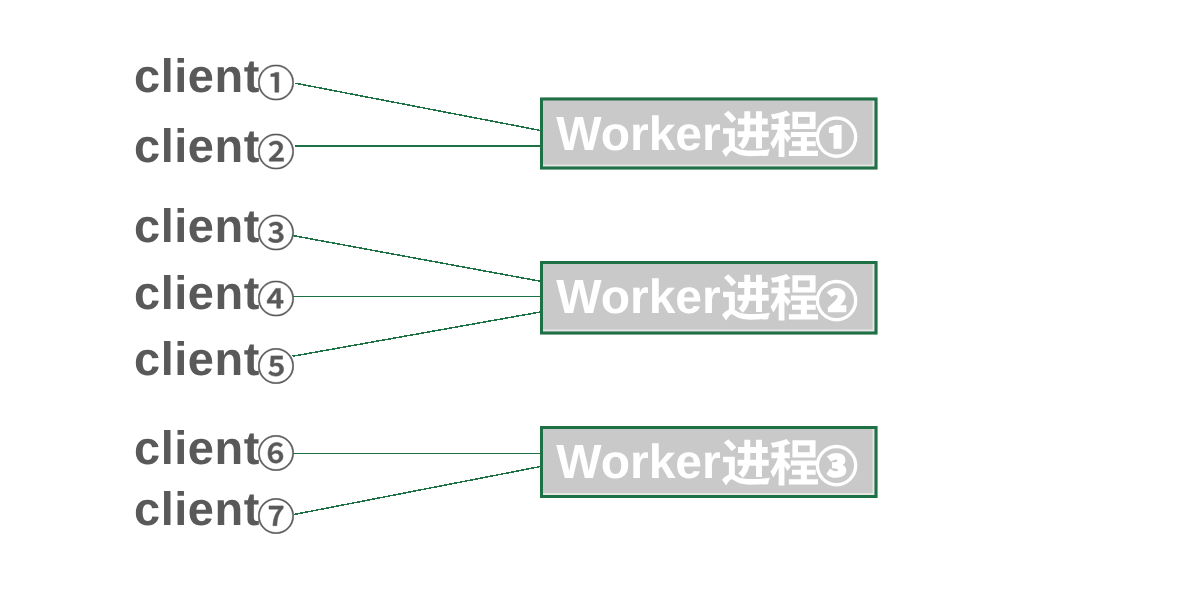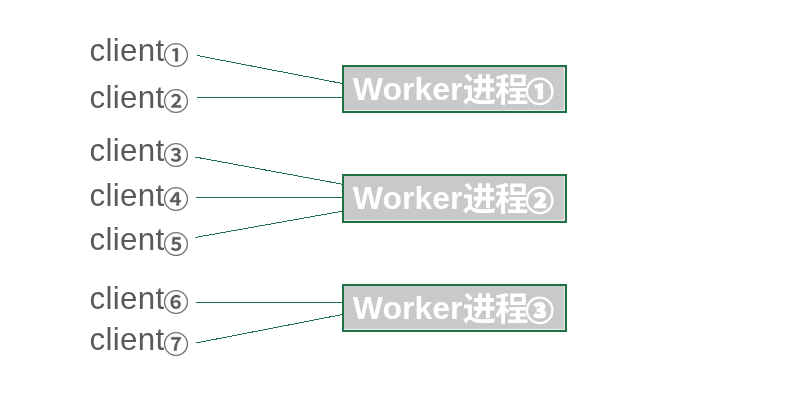--- a/index.html
+++ b/index.html
@@ -1,22 +1,22 @@
 <!DOCTYPE html>
 <html><head><meta charset="utf-8">
 <style>
 html,body{margin:0;padding:0;}
 body{width:800px;height:400px;background:#FFFFFF;position:relative;overflow:hidden;
  font-family:"Liberation Sans",sans-serif;}
 #wires{position:absolute;left:0;top:0;}
-.box{position:absolute;left:342px;width:225px;height:48.5px;box-sizing:border-box;
+.box{position:absolute;left:360px;width:225px;height:48.5px;box-sizing:border-box;
  background:#C9C9C9;border:2px solid #1E7145;box-shadow:inset -1.3px -1.3px 0 #E6E6E6;}
 .bt{position:absolute;left:0;top:0;}
 .client{position:absolute;left:89.4px;font-size:31.3px;letter-spacing:0.35px;line-height:1;color:#595959;
- white-space:nowrap;}
+ white-space:nowrap;font-weight:bold;}
 .cd{vertical-align:middle;position:relative;top:2px;margin-left:-0.8px;}
 </style></head>
 <body>
 <svg id="wires" width="800" height="400" viewBox="0 0 800 400" fill="none" stroke="#1E7145" stroke-width="1" shape-rendering="crispEdges">
 <line x1="197" y1="55.5" x2="363" y2="87.5"></line>
 <line x1="196.5" y1="97.4" x2="363" y2="97.4"></line>
 <line x1="195" y1="157" x2="363" y2="188"></line>
 <line x1="195.5" y1="197.6" x2="363" y2="197.6"></line>
 <line x1="195" y1="237.5" x2="363" y2="207.5"></line>
 <line x1="195.5" y1="302.3" x2="363" y2="302.3"></line>

